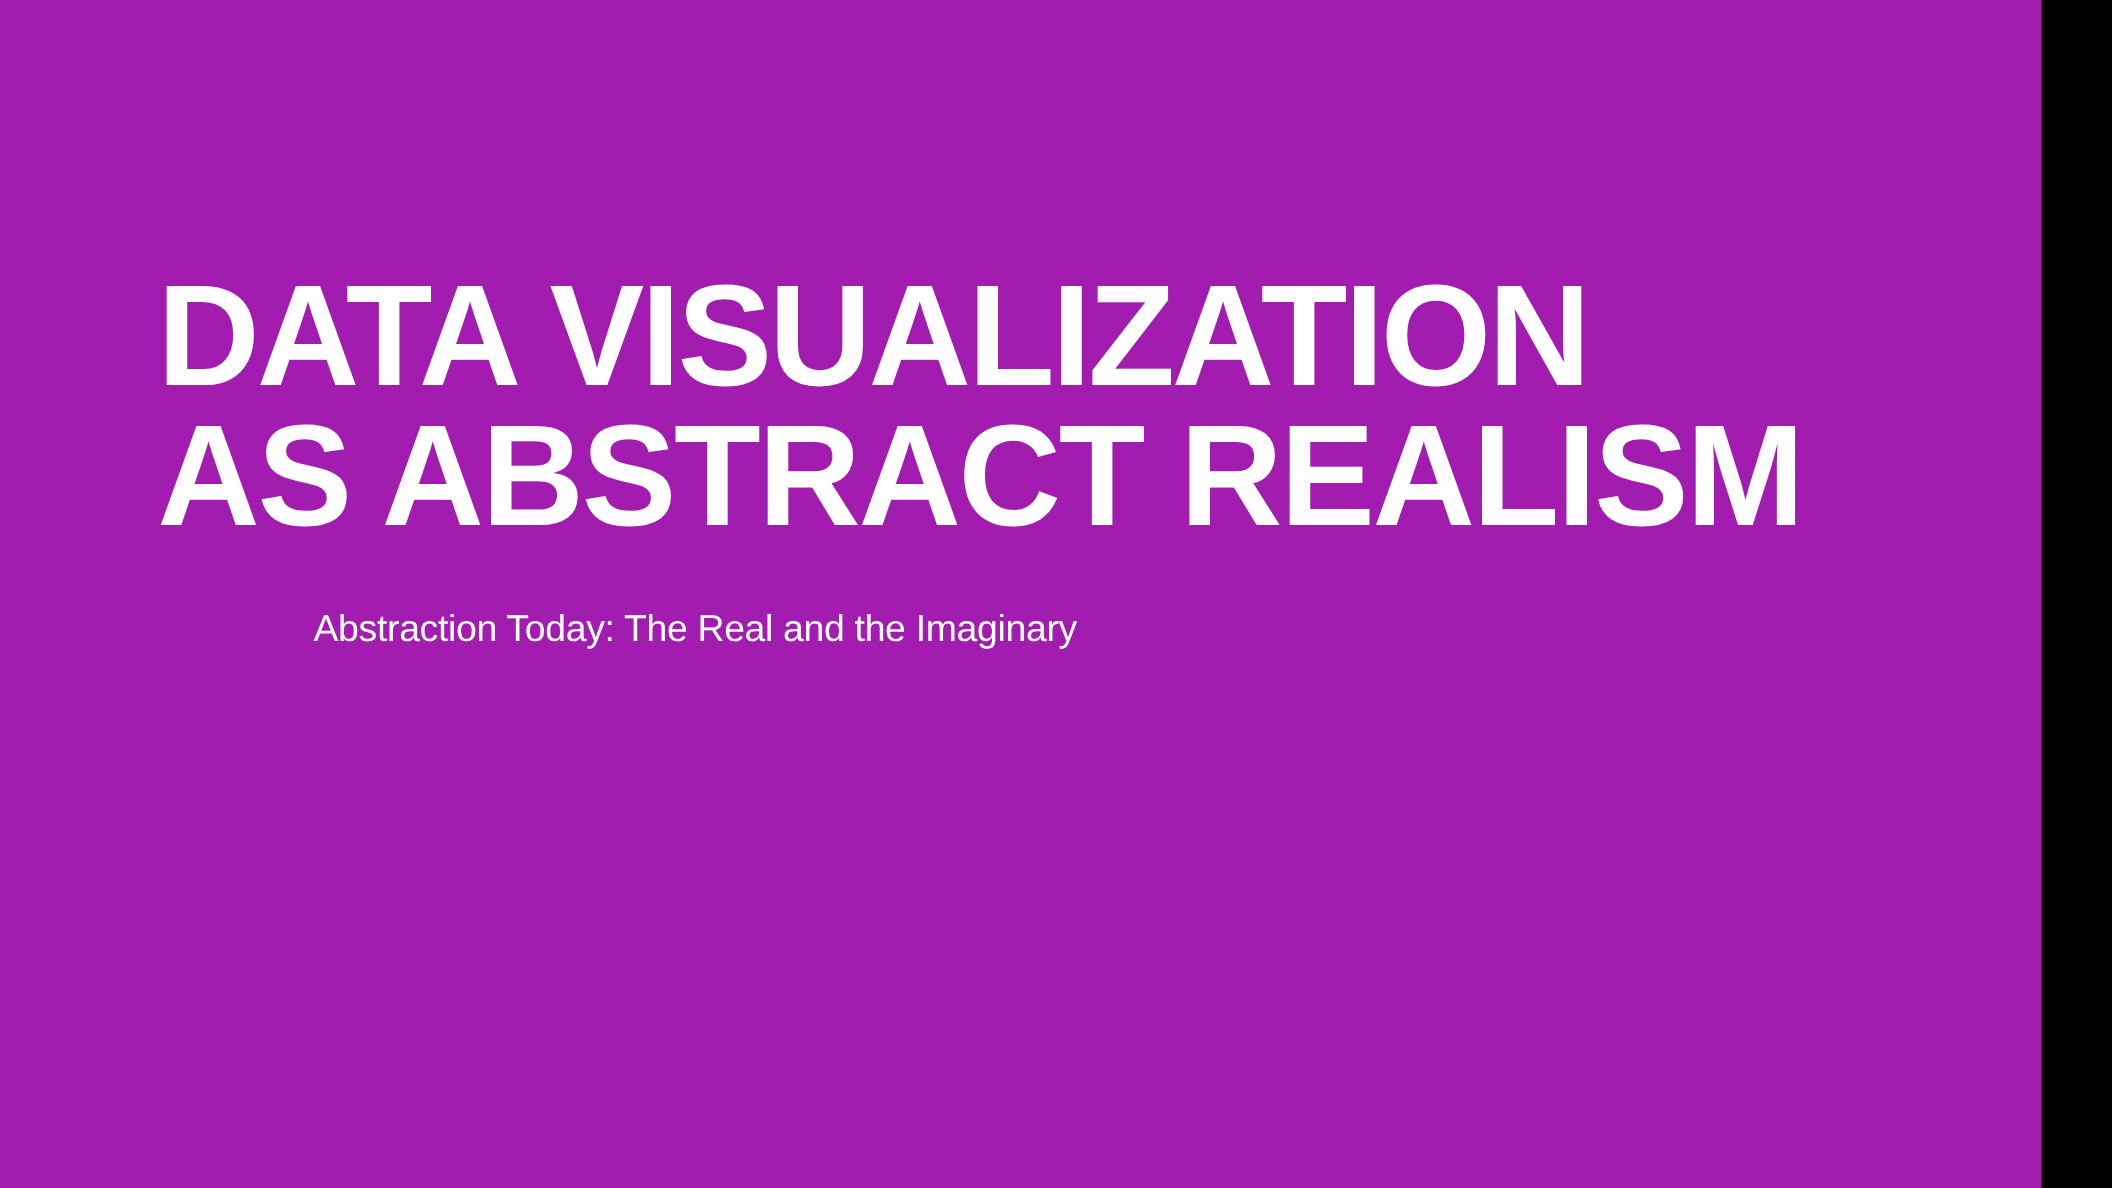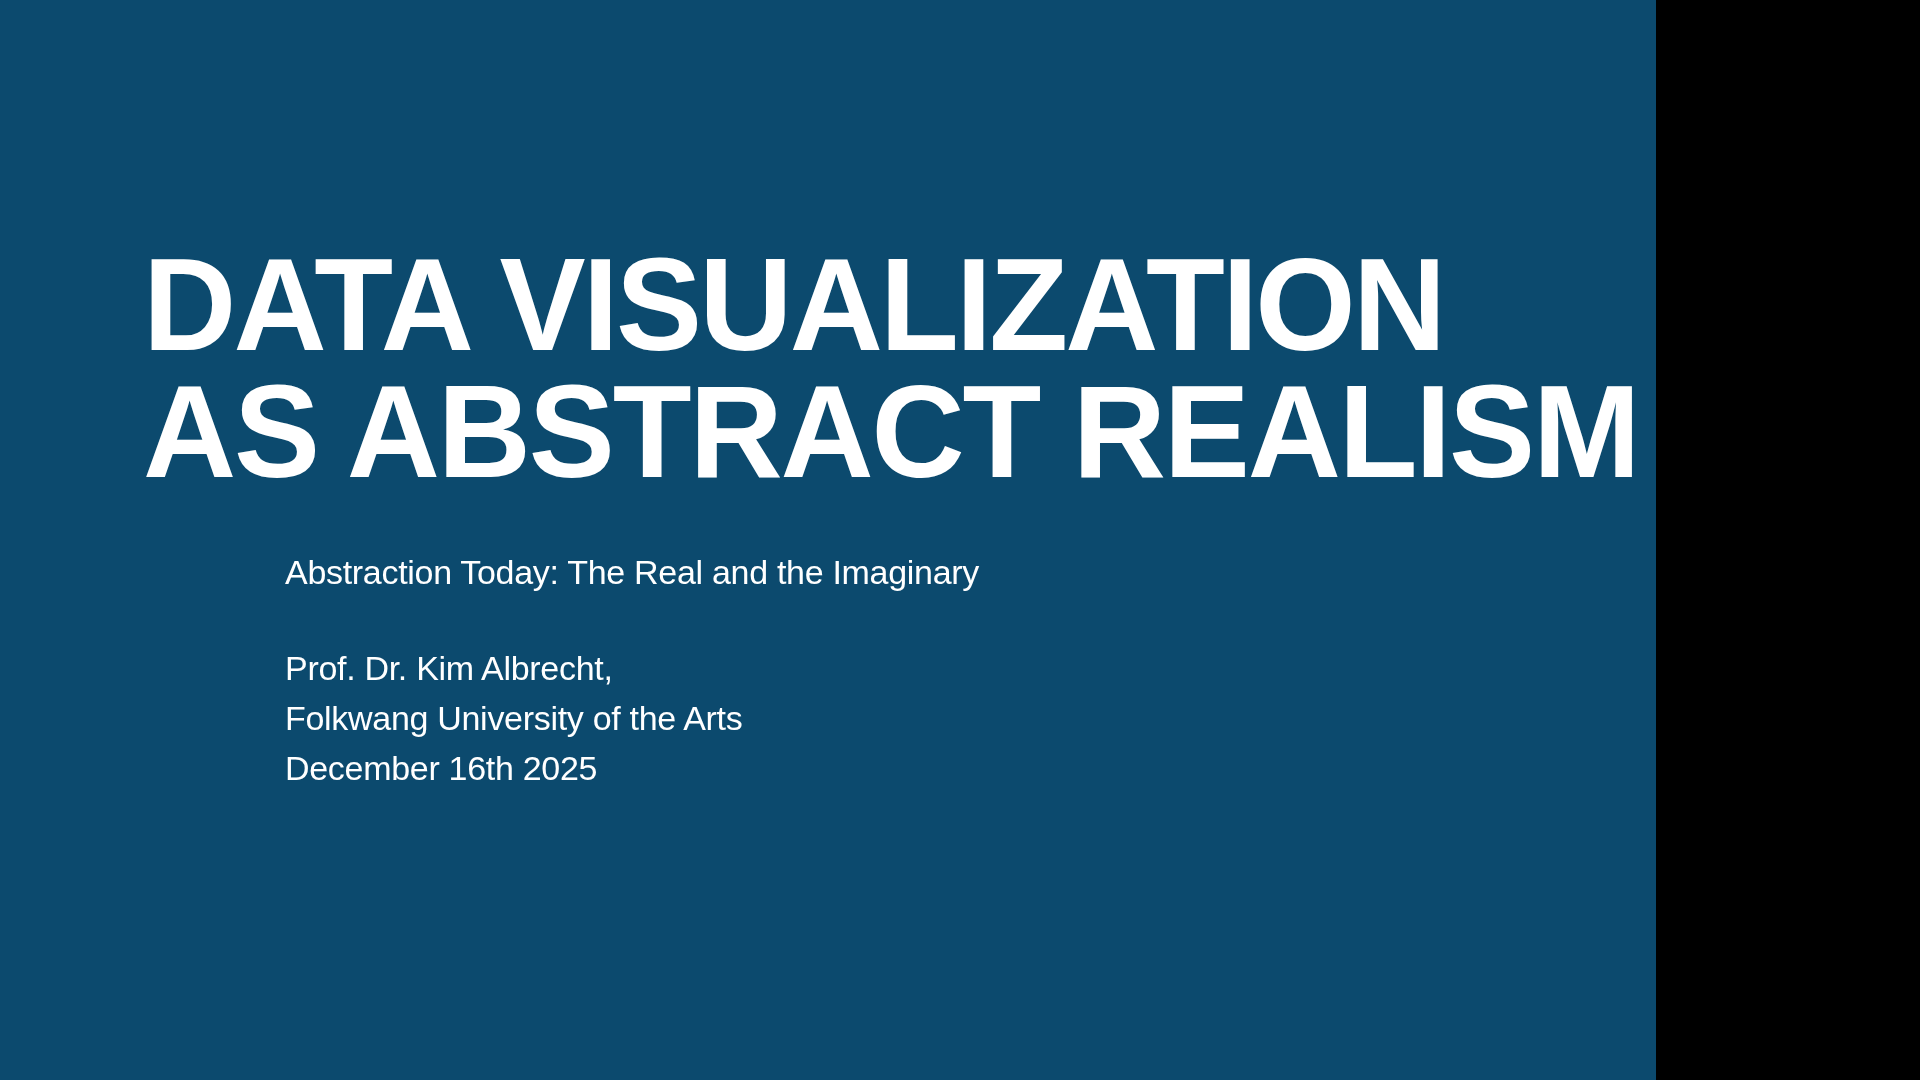--- a/index.html
+++ b/index.html
@@ -9,23 +9,24 @@
   }
   body {
     width: 1920px;
     height: 1080px;
     overflow: hidden;
     font-family: "Liberation Sans", sans-serif;
     -webkit-font-smoothing: antialiased;
   }
   .slide {
     position: relative;
-    width: 1656px;
+    width: 1816px;
     height: 1080px;
-    background: #0c4a6e;
+    background: #a21caf;
+    padding-left: 40px;
   }
 
   
   .title-block {
     position: absolute;
     left: 143px;
     top: 245px;
     width: 1700px;
   }
   .title-line {
@@ -79,19 +80,14 @@
 
 <div class="slide">
 
   <div class="title-block">
     <span class="title-line title-line--1">DATA VISUALIZATION</span>
     <span class="title-line title-line--2">AS ABSTRACT REALISM</span>
   </div>
 
   <div class="subtitle">Abstraction Today: The Real and the Imaginary</div>
 
-  <div class="credits">
-    <span class="credits-line">Prof. Dr. Kim Albrecht,</span>
-    <span class="credits-line">Folkwang University of the Arts</span>
-    <span class="credits-line">December 16th 2025</span>
-  </div>
 
 </div>
 
 </body></html>

